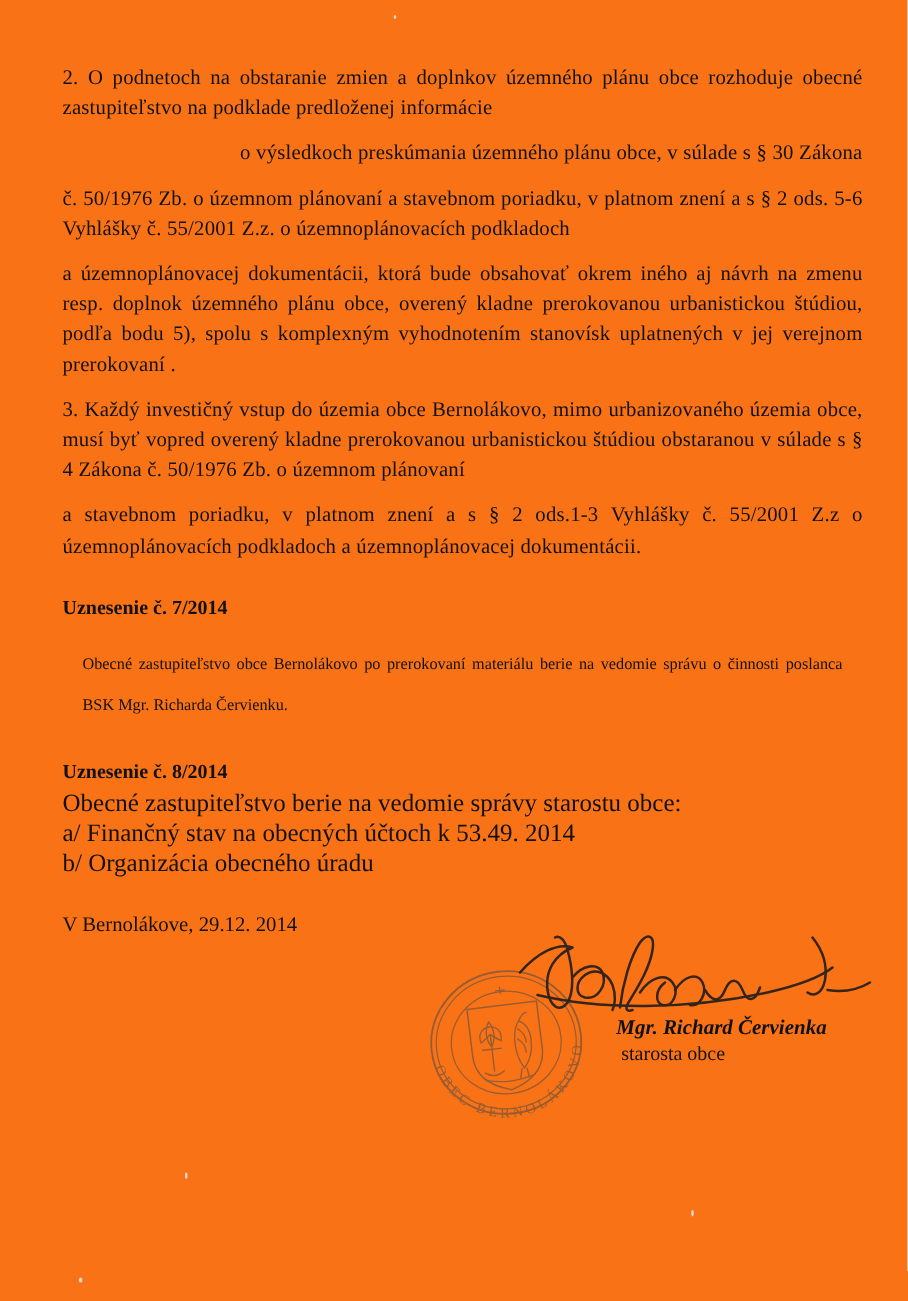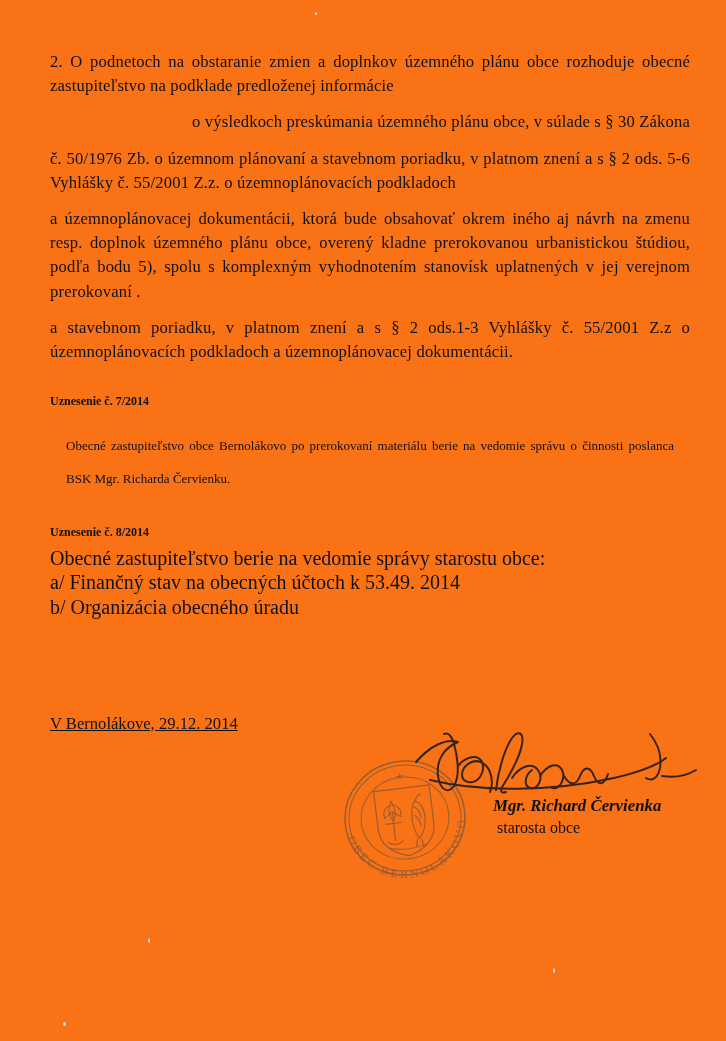--- a/index.html
+++ b/index.html
@@ -43,21 +43,21 @@
   }
 
   
   .resolution {
     margin-top: 26px;
   }
   .resolution + .resolution {
     margin-top: 26px;
   }
   .res-title {
-    font-size: 12px;
+    font-size: 16px;
     line-height: 23px;
     font-weight: bold;
     margin: 12px 0 2px 0;
   }
   .res-body {
     font-size: 13px;
     line-height: 33px;
     text-align: justify;
     margin: 16px;
   }
@@ -67,23 +67,22 @@
     margin: 0;
   }
   .res-lines div {
     white-space: nowrap;
   }
 
   
   .footer {
     position: absolute;
     left: 50px;
-    top: 712px;
+    top: 728px;
     width: 640px;
-    text-decoration: underline;
   }
   .place-date {
     font-size: 16.6px;
     line-height: 24px;
     margin: 0;
   }
 
   .sign-area {
     position: absolute;
     left: 0;
@@ -144,20 +143,21 @@
   <div class="doc-body">
 
     <p class="para">2.  O podnetoch  na  obstaranie     zmien  a doplnkov  územného  plánu  obce rozhoduje obecné zastupiteľstvo na  podklade  predloženej informácie</p>
 
     <p class="para no-just">o výsledkoch preskúmania územného plánu obce, v súlade s § 30 Zákona</p>
 
     <p class="para">č. 50/1976 Zb. o územnom plánovaní a stavebnom poriadku,  v platnom znení a s § 2 ods. 5-6 Vyhlášky č. 55/2001 Z.z. o  územnoplánovacích podkladoch</p>
 
     <p class="para">a územnoplánovacej dokumentácii, ktorá bude obsahovať  okrem iného aj  návrh na zmenu resp.  doplnok územného plánu obce,  overený kladne prerokovanou urbanistickou  štúdiou,  podľa  bodu  5),  spolu  s komplexným  vyhodnotením stanovísk uplatnených v jej verejnom prerokovaní .</p>
 
+    <p class="para">3. Každý investičný vstup do územia obce Bernolákovo, mimo  urbanizovaného územia obce,   musí  byť  vopred  overený  kladne  prerokovanou  urbanistickou štúdiou obstaranou v súlade s § 4 Zákona č. 50/1976 Zb. o územnom plánovaní</p>
 
     <p class="para">a stavebnom poriadku,  v platnom znení  a  s § 2 ods.1-3 Vyhlášky č. 55/2001 Z.z  o  územnoplánovacích podkladoch a územnoplánovacej dokumentácii.</p>
 
     <div class="resolution">
       <p class="res-title">Uznesenie č. 7/2014</p>
       <p class="res-body">Obecné  zastupiteľstvo  obce  Bernolákovo  po  prerokovaní  materiálu  berie  na vedomie správu o činnosti poslanca BSK Mgr. Richarda Červienku.</p>
     </div>
 
     <div class="resolution">
       <p class="res-title">Uznesenie č. 8/2014</p>

